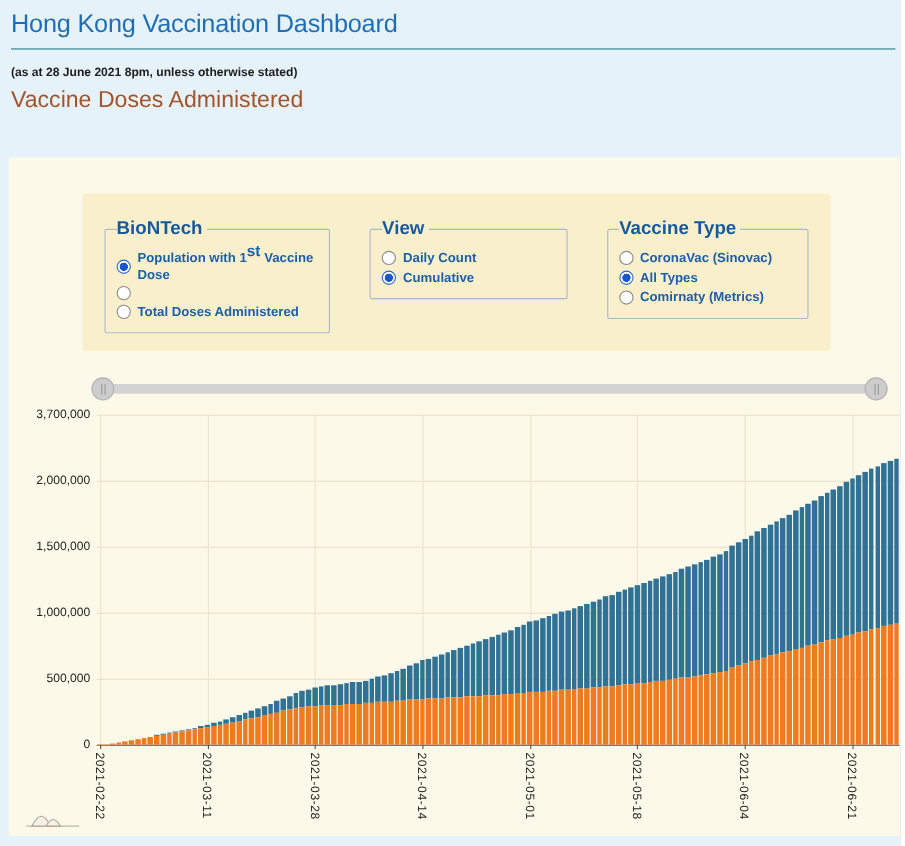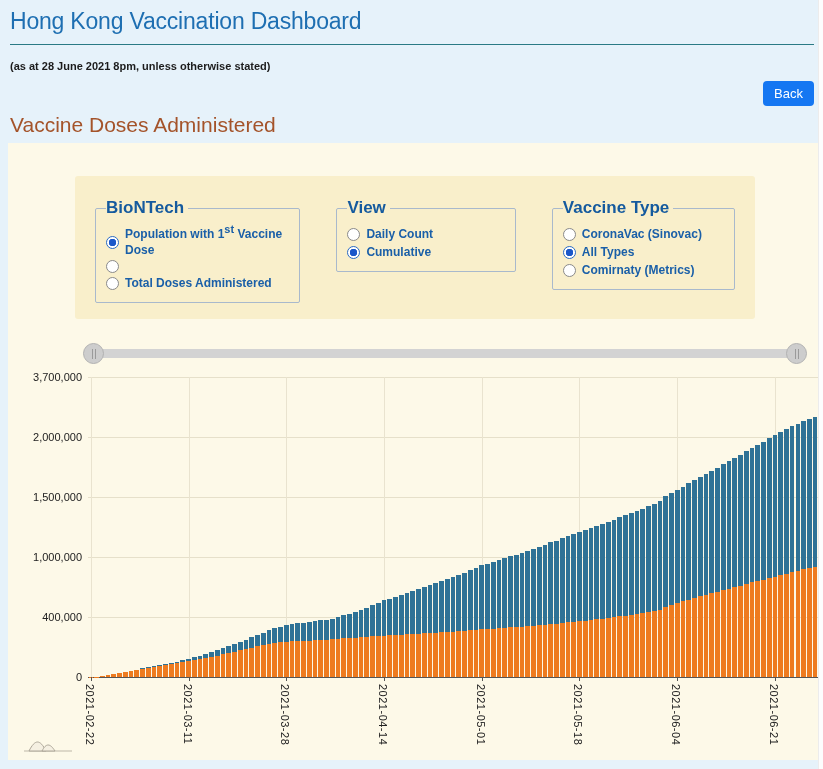--- a/index.html
+++ b/index.html
@@ -26,21 +26,21 @@
   .card{position:absolute;left:8px;right:4px;top:143px;bottom:9px;background:#fdf9e8;}
 
   
   .controls{margin:33px 64px 0 67px;background:#f9efcb;border-radius:3px;padding:22px 20px 16px 20px;display:flex;gap:36px;align-items:flex-start;}
   fieldset{border:1px solid #a9b9cc;border-radius:2px;margin:0;padding:6px 12px 9px 10px;background:transparent;}
   fieldset legend{font-size:17px;font-weight:700;color:#155a9e;padding:0 4px 0 0;}
   .fs-metrics{width:196px;}
   .fs-view{width:168px;}
   .fs-vaccine{width:172px;}
   .radio-label{display:flex;align-items:center;gap:6px;margin:2px 0;font-size:12px;font-weight:700;color:#1a5fa8;line-height:16px;}
-  .radio-label sup{font-size:11px;line-height:0;}
+  .radio-label sup{font-size:14px;line-height:0;}
   input[type=radio]{appearance:none;-webkit-appearance:none;width:13px;height:13px;margin:0;border-radius:50%;
     border:1px solid #8a8a8a;background:#fff;flex:0 0 auto;}
   input[type=radio]:checked{border-color:#2b6bc4;background:radial-gradient(circle,#1a57c9 0 3.5px,#fff 4px);}
 
   
   .slider{position:relative;height:22px;margin:24px 0 0 77px;width:720px;}
   .slider .track{position:absolute;top:6px;left:2px;right:2px;height:9px;background:#d3d3d3;border-radius:5px;}
   .slider .handle{position:absolute;top:0;width:21px;height:21px;border-radius:50%;background:#cdcdcd;border:1px solid #b2b2b2;box-sizing:border-box;}
   .slider .handle.left{left:-2px;} .slider .handle.right{right:-2px;}
   .slider .handle i{position:absolute;top:5px;width:1px;height:10px;background:#9a9a9a;}
@@ -62,23 +62,20 @@
 </style>
 </head>
 <body>
 
 <div class="scroll-strip"></div>
 
 <div class="header">
   <h1 class="page-title">Hong Kong Vaccination Dashboard</h1>
   <hr class="title-rule">
   <p class="subtitle">(as at 28 June 2021 8pm, unless otherwise stated)</p>
-  <div class="back-row">
-    <button class="back-btn">Back</button>
-  </div>
   <h2 class="section-title">Vaccine Doses Administered</h2>
 </div>
 
 <div class="card">
 
   <div class="controls">
 
     <fieldset class="fs-metrics">
       <legend>BioNTech</legend>
       <label class="radio-label">
@@ -133,21 +130,21 @@
     <div class="handle right">
         <i class="r1"></i>
         <i class="r2"></i>
       </div>
   </div>
 
   <div class="chart" id="chart">
       <div class="axis-x"></div>
       <div class="ylabel" style="top: 294px;">0</div>
       <div class="hgrid" style="top: 240px;"></div>
-      <div class="ylabel" style="top: 234px;">400,000</div>
+      <div class="ylabel" style="top: 234px;">500,000</div>
       <div class="hgrid" style="top: 180px;"></div>
       <div class="ylabel" style="top: 174px;">1,000,000</div>
       <div class="hgrid" style="top: 120px;"></div>
       <div class="ylabel" style="top: 114px;">1,500,000</div>
       <div class="hgrid" style="top: 60px;"></div>
       <div class="ylabel" style="top: 54px;">2,000,000</div>
       <div class="hgrid" style="top: 0px;"></div>
       <div class="ylabel" style="top: -6px;">3,700,000</div>
       <div class="vgrid" style="left: 2.87402px;"></div>
       <div class="vgrid" style="left: 100.591px;"></div>

